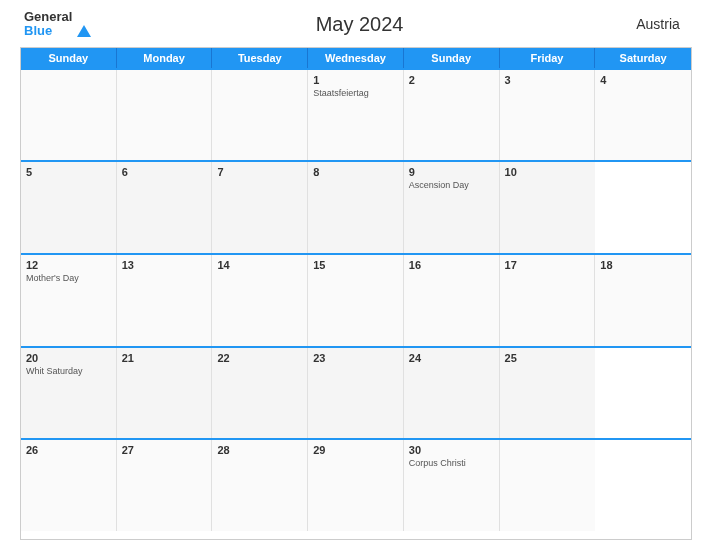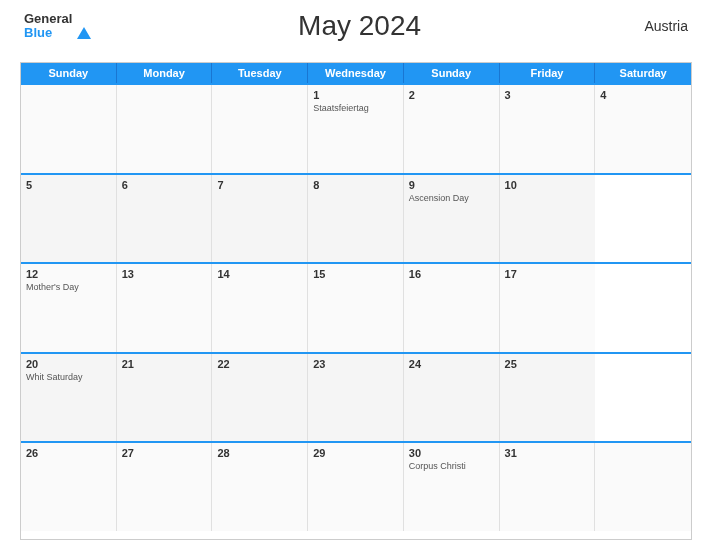--- a/index.html
+++ b/index.html
@@ -55,39 +55,38 @@
       width: 0;
       height: 0;
       border-left: 7px solid transparent;
       border-right: 7px solid transparent;
       border-bottom: 12px solid #2196F3;
       margin-left: 2px;
       margin-bottom: 1px;
     }
 
     .title {
-      font-size: 28px;
+      font-size: 20px;
       font-weight: normal;
       color: #333;
       text-align: center;
       flex: 1;
     }
 
     .country {
       font-size: 14px;
       color: #333;
-      text-align: right;
+      text-align: center;
       min-width: 60px;
     }
 
     
     .calendar {
       border: 1px solid #ccc;
       flex: 1;
-      margin-top: 12px;
     }
 
     .cal-header {
       display: grid;
       grid-template-columns: repeat(7, 1fr);
       background: #2196F3;
     }
 
     .cal-header-cell {
       color: #fff;
@@ -237,20 +236,23 @@
           </div>
           <div class="cal-cell">
             <span class="cell-number">15</span>
           </div>
           <div class="cal-cell">
             <span class="cell-number">16</span>
           </div>
           <div class="cal-cell">
             <span class="cell-number">17</span>
           </div>
+          <div class="cal-cell">
+            <span class="cell-number">18</span>
+          </div>
         </div>
         <div class="cal-row">
           <div class="cal-cell">
             <span class="cell-number">20</span>
             <span class="cell-event">Whit Saturday</span>
           </div>
           <div class="cal-cell">
             <span class="cell-number">21</span>
           </div>
           <div class="cal-cell">
@@ -275,21 +277,18 @@
           </div>
           <div class="cal-cell">
             <span class="cell-number">28</span>
           </div>
           <div class="cal-cell">
             <span class="cell-number">29</span>
           </div>
           <div class="cal-cell">
             <span class="cell-number">30</span>
             <span class="cell-event">Corpus Christi</span>
-          </div>
-          <div class="cal-cell">
-            <span class="cell-number">31</span>
           </div>
           <div class="cal-cell empty-cell"></div>
         </div>
       </div>
   </div>
 </div>
 
 </body></html>

